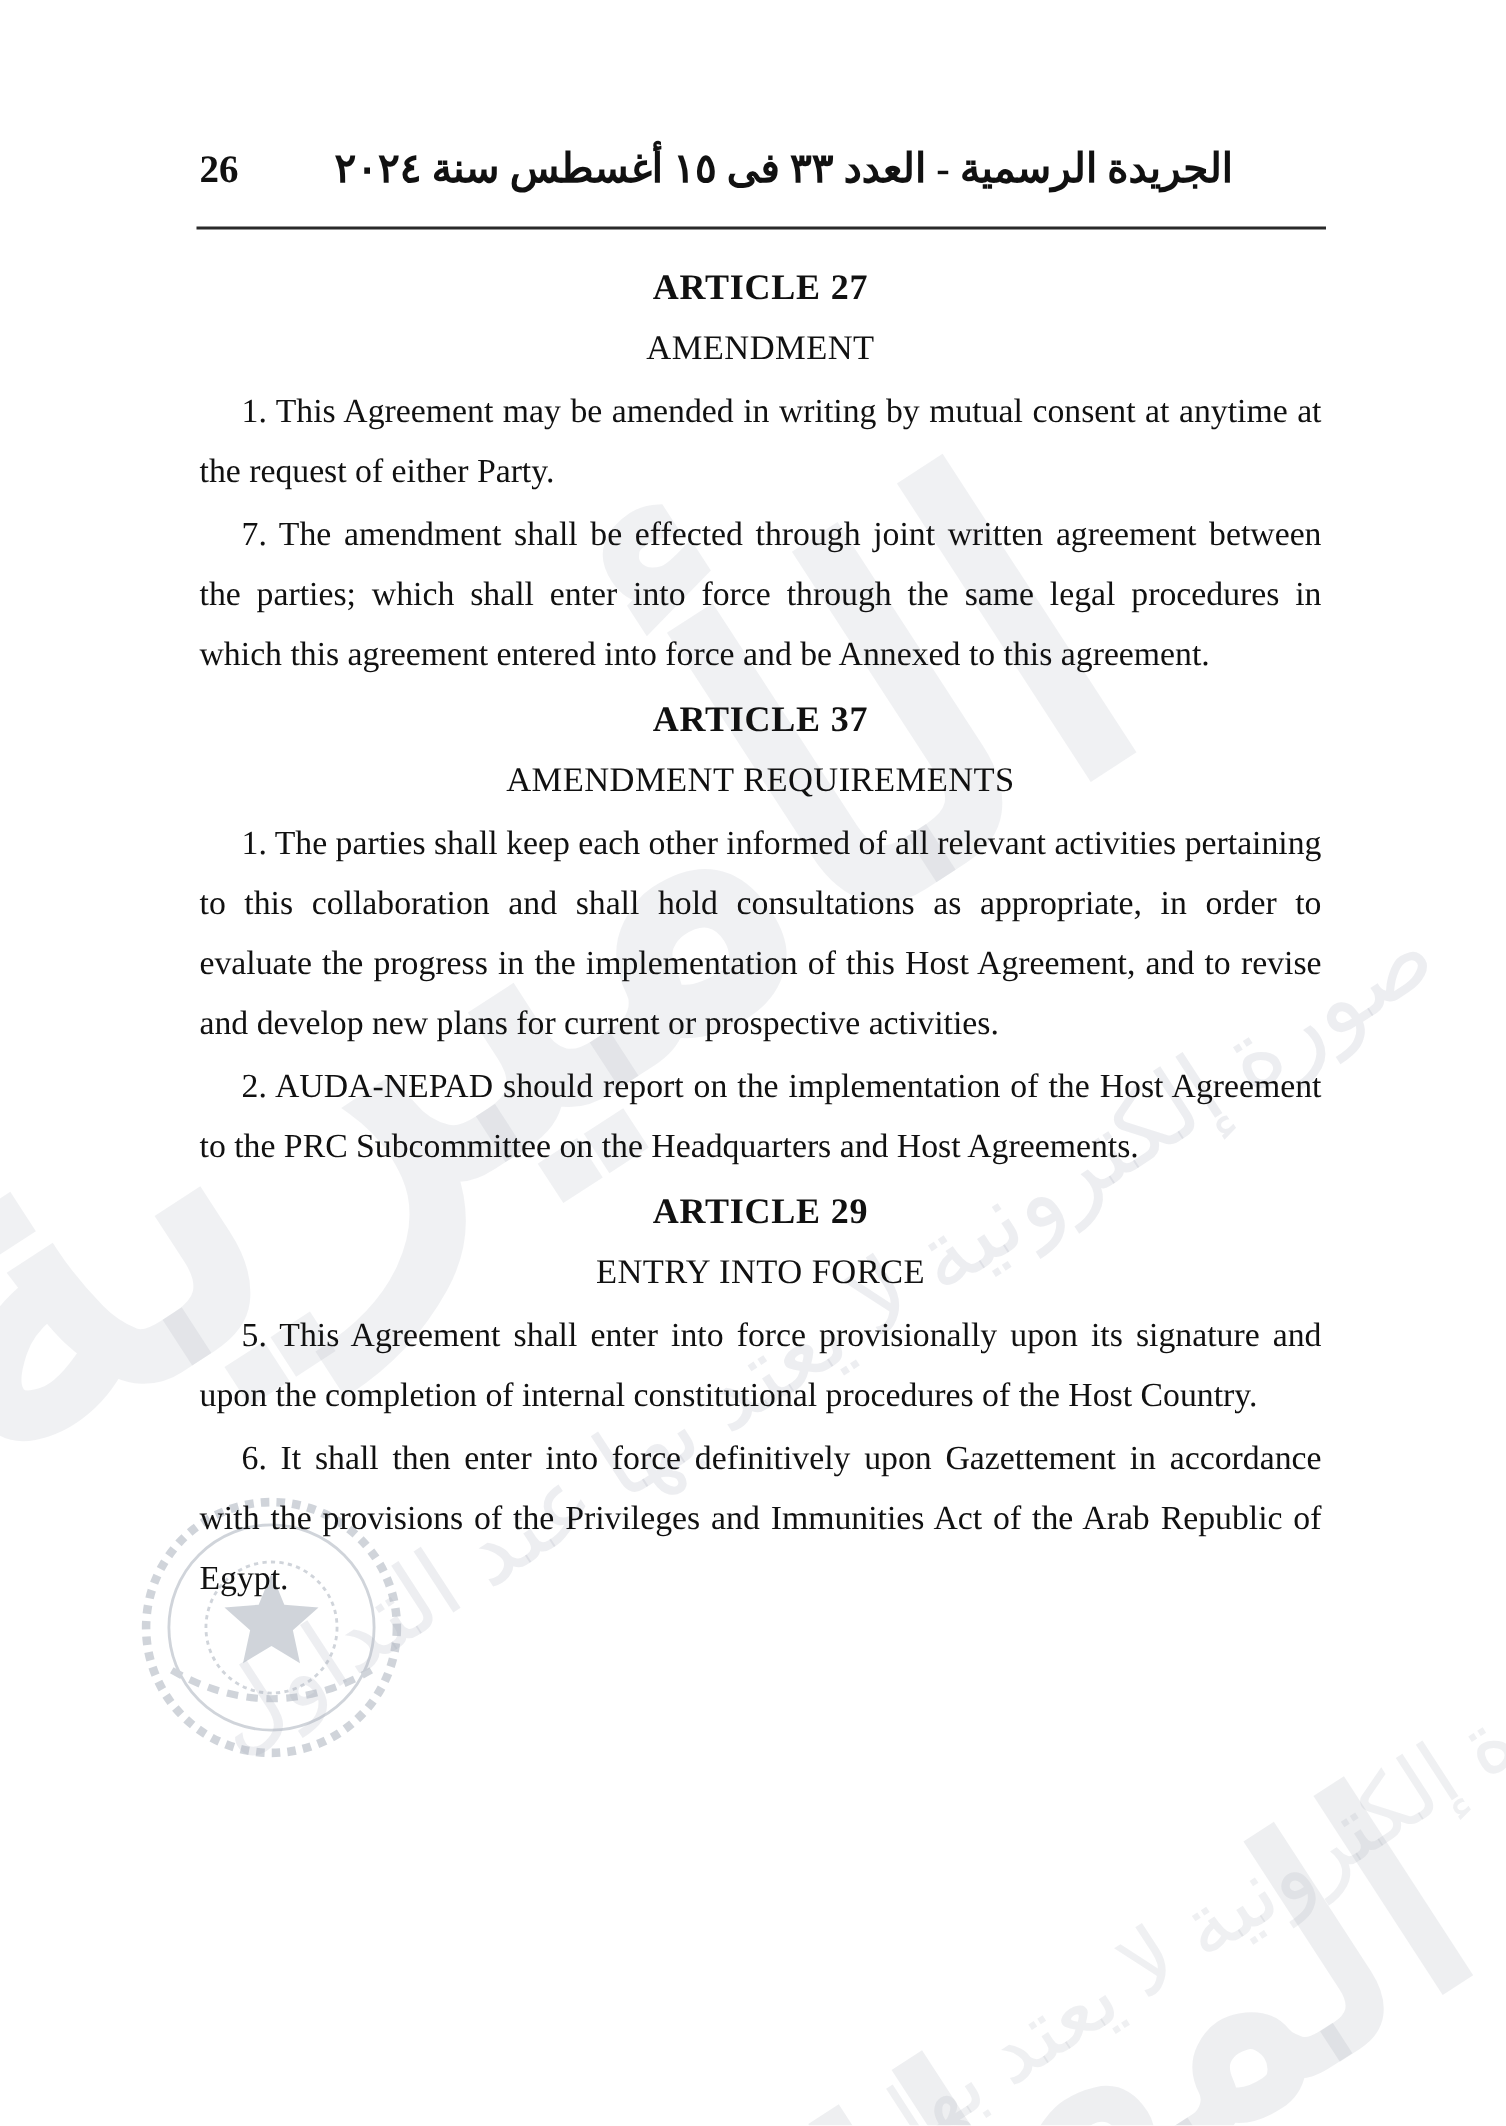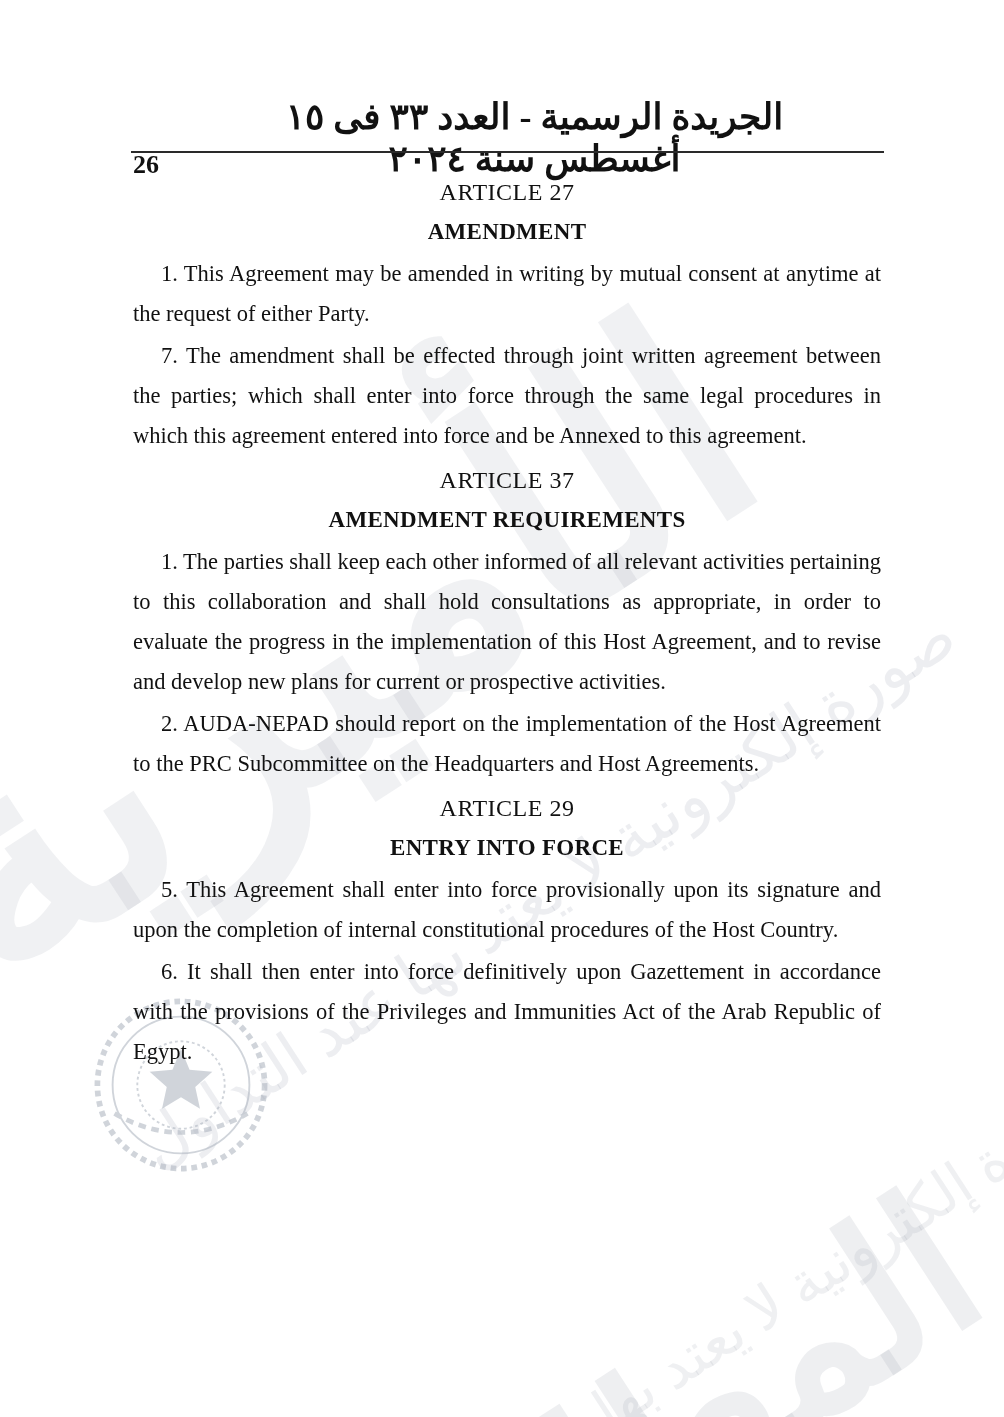--- a/index.html
+++ b/index.html
@@ -69,51 +69,51 @@
     align-items:flex-end;
   }
   .page-number {
     font-size:26px;
     font-weight:bold;
     width:90px;
     text-align:left;
   }
   .gazette-title {
     flex:1;
-    text-align:center;
+    text-align:left;
     direction:rtl;
-    font-size:36px;
+    font-size:27px;
     font-weight:bold;
     padding-right:40px;
   }
   .header-rule {
     position:absolute;
     top:151px; left:131px; right:120px;
     border-top:2px solid #2a2a2a;
     z-index:2;
   }
 
   
   .content {
     position:absolute;
     top:168px; left:133px;
     width:748px;
     z-index:2;
   }
   .article-title {
     text-align:center;
-    font-weight:normal;
+    font-weight:bold;
     font-size:24px;
     line-height:40px;
     margin:4px 0 0 0;
     letter-spacing:0.5px;
   }
   .article-subtitle {
     text-align:center;
-    font-weight:bold;
+    font-weight:normal;
     font-size:23px;
     line-height:40px;
     margin:0 0 2px 0;
     letter-spacing:0.3px;
   }
   .para {
     font-size:22.5px;
     line-height:40px;
     text-align:justify;
     text-indent:28px;

